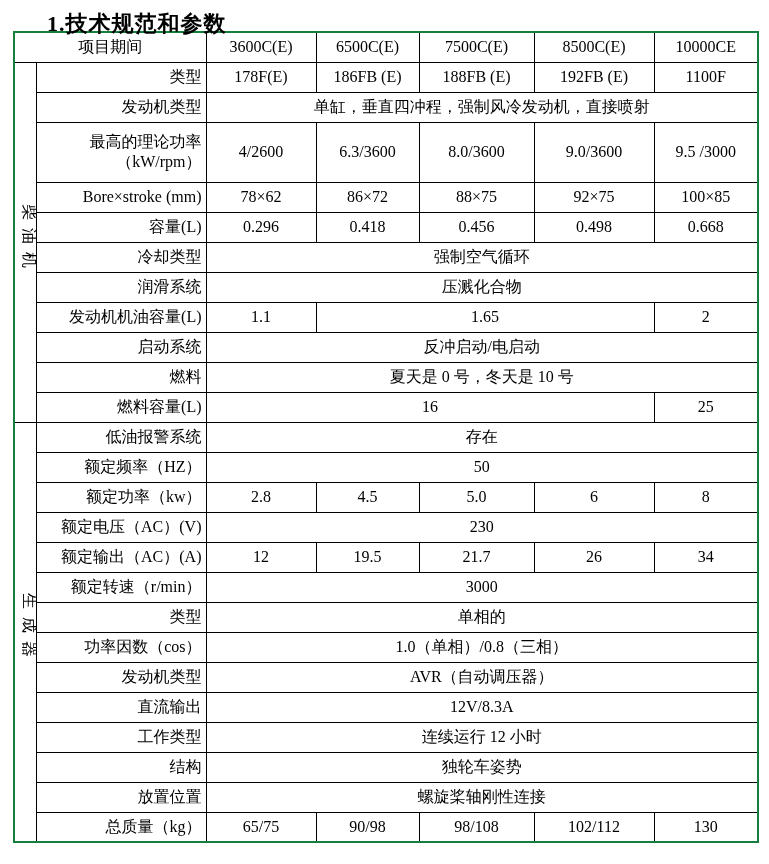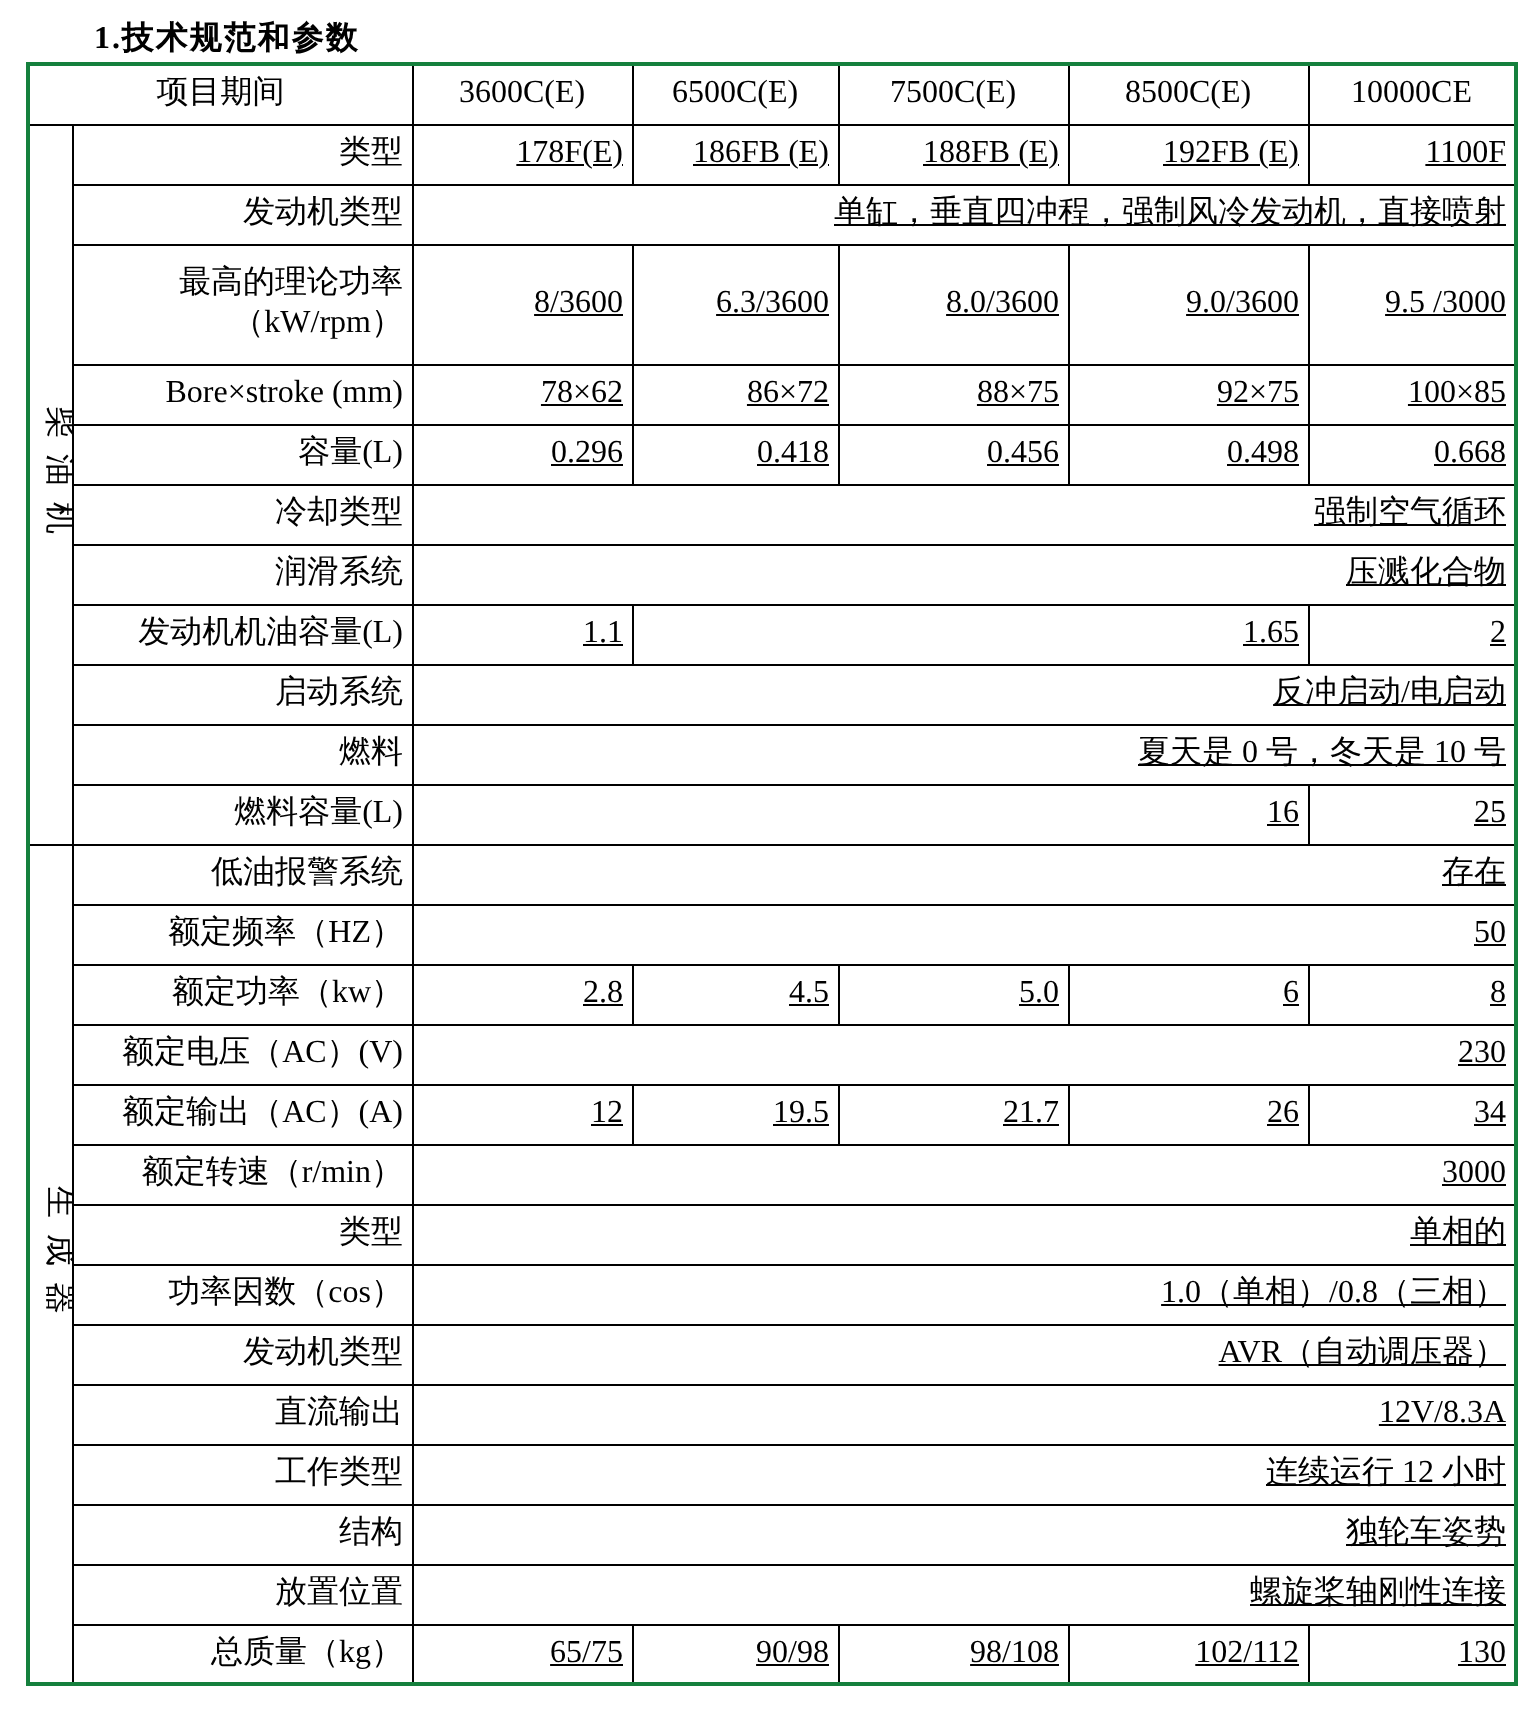--- a/index.html
+++ b/index.html
@@ -6,21 +6,21 @@
     margin: 0;
     padding: 0;
     background: #ffffff;
     width: 769px;
     height: 864px;
     color: #000;
     font-family: "Liberation Serif", "DejaVu Serif", serif;
   }
   .title {
     font-weight: bold;
-    font-size: 16px;
+    font-size: 22px;
     padding: 9px 0 0 47px;
     letter-spacing: 1px;
     height: 29px;
     box-sizing: border-box;
     font-family: Liberation Serif, serif;
   }
   table.spec {
     border-collapse: collapse;
     table-layout: fixed;
     margin: 2px 0 0 13px;
@@ -32,21 +32,21 @@
     font-size: 16px;
     padding: 1px 4px;
     vertical-align: middle;
     overflow: hidden;
     line-height: 1.25;
   }
   tr.r { height: 30px; }
   tr.r-tall { height: 60px; }
   td.hdr { text-align: center; }
   td.lbl { text-align: right; padding-left: 5px; }
-  td.val { text-align: right; padding-left: 2px; padding-right: 2px; text-decoration: underline; }
+  td.val { text-align: center; padding-left: 2px; padding-right: 2px; }
   td.grp {
     padding: 0;
     text-align: center;
     vertical-align: middle;
   }
   .vtext {
     writing-mode: vertical-rl;
     text-orientation: sideways;
     letter-spacing: 8px;
     font-size: 16px;
@@ -92,21 +92,21 @@
     <tr class="r">
       <td class="lbl">发动机类型</td>
       <td class="val" colspan="5">单缸，垂直四冲程，强制风冷发动机，直接喷射</td>
     </tr>
 
     <tr class="r-tall">
       <td class="lbl">
         <div>最高的理论功率</div>
         <div>（kW/rpm）</div>
       </td>
-      <td class="val">8/3600</td>
+      <td class="val">4/2600</td>
       <td class="val">6.3/3600</td>
       <td class="val">8.0/3600</td>
       <td class="val">9.0/3600</td>
       <td class="val">9.5 /3000</td>
     </tr>
 
     <tr class="r">
       <td class="lbl">Bore×stroke (mm)</td>
       <td class="val">78×62</td>
       <td class="val">86×72</td>

